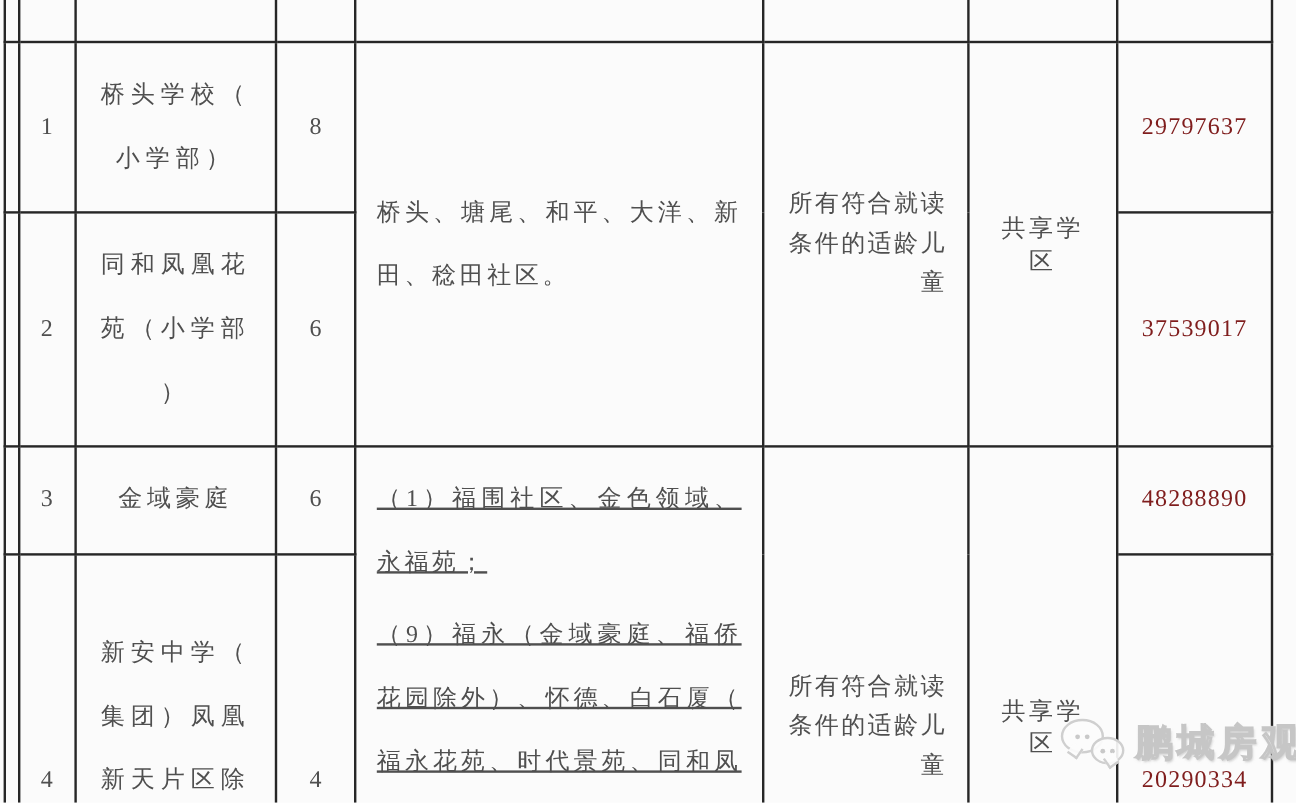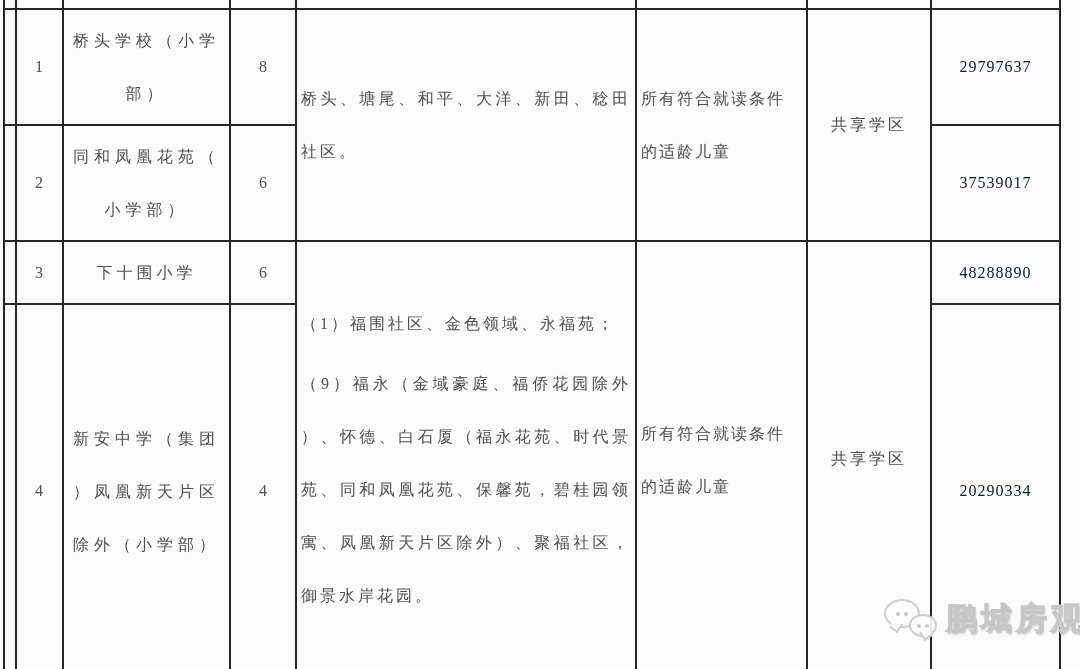--- a/index.html
+++ b/index.html
@@ -12,23 +12,23 @@
     color:#4f4f4f;
   }
   table.doc-table{
     position:absolute;left:3px;top:0;
     border-collapse:collapse;
     table-layout:fixed;
     width:1056px;
   }
   table.doc-table td{
     border:2px solid #262626;
-    padding:4px;
+    padding:17px;
     vertical-align:middle;
-    font-size:16px;
+    font-size:20px;
     overflow:hidden;
   }
   
   tr.frag-top td{border-top:none;}
   tr.frag-bottom td{border-bottom:none;}
   td.sliver{border-left-width:1px;}
   
   td.num-cell{text-align:center;font-size:20px;letter-spacing:1px;}
   td.school-cell{
     text-align:center;
@@ -39,31 +39,31 @@
   }
   td.quota-cell{text-align:center;font-size:20px;}
   td.districts-cell{
     text-align:justify;
     line-height:53px;
     letter-spacing:3px;
     word-break:break-all;line-break:anywhere;
     padding:0 7px;
     border-radius:15px;
   }
-  td.districts-cell p{margin:0;}
+  td.districts-cell p{margin:0;text-decoration:underline;}
   td.districts-cell p + p{margin-top:7px;}
   td.eligible-cell{
-    text-align:left;
-    line-height:53px;
+    text-align:right;
+    line-height:33px;
     letter-spacing:2px;
     word-break:break-all;line-break:anywhere;
     padding:0 6px;
   }
   td.shared-cell{text-align:center;letter-spacing:3px;}
-  td.phone-cell{text-align:center;font-size:21px;letter-spacing:1px;color:#0f172a;}
+  td.phone-cell{text-align:center;font-size:21px;letter-spacing:1px;color:#7f1d1d;}
   
   .watermark{
     position:absolute;left:884px;top:596px;
     display:flex;align-items:center;
     z-index:5;
   }
   .wx-icon{position:relative;width:60px;height:46px;display:inline-block;}
   .bub{
     position:absolute;
     background:rgba(252,252,252,.92);
@@ -138,21 +138,21 @@
       <td class="sliver"></td>
       <td class="num-cell">2</td>
       <td class="school-cell">同和凤凰花苑（小学部）</td>
       <td class="quota-cell">6</td>
       <td class="phone-cell">37539017</td>
     </tr>
 
     <tr style="height:61px">
       <td class="sliver"></td>
       <td class="num-cell">3</td>
-      <td class="school-cell" style="letter-spacing:4px">下十围小学</td>
+      <td class="school-cell" style="letter-spacing:4px">金域豪庭</td>
       <td class="quota-cell">6</td>
       <td class="districts-cell" rowspan="2">
         <p>（1）福围社区、金色领域、永福苑；</p>
         <p>（9）福永（金域豪庭、福侨花园除外）、怀德、白石厦（福永花苑、时代景苑、同和凤凰花苑、保馨苑，碧桂园领寓、凤凰新天片区除外）、聚福社区，御景水岸花园。</p>
       </td>
       <td class="eligible-cell" rowspan="2">所有符合就读条件的适龄儿童</td>
       <td class="shared-cell" rowspan="2">共享学区</td>
       <td class="phone-cell">48288890</td>
     </tr>
 

